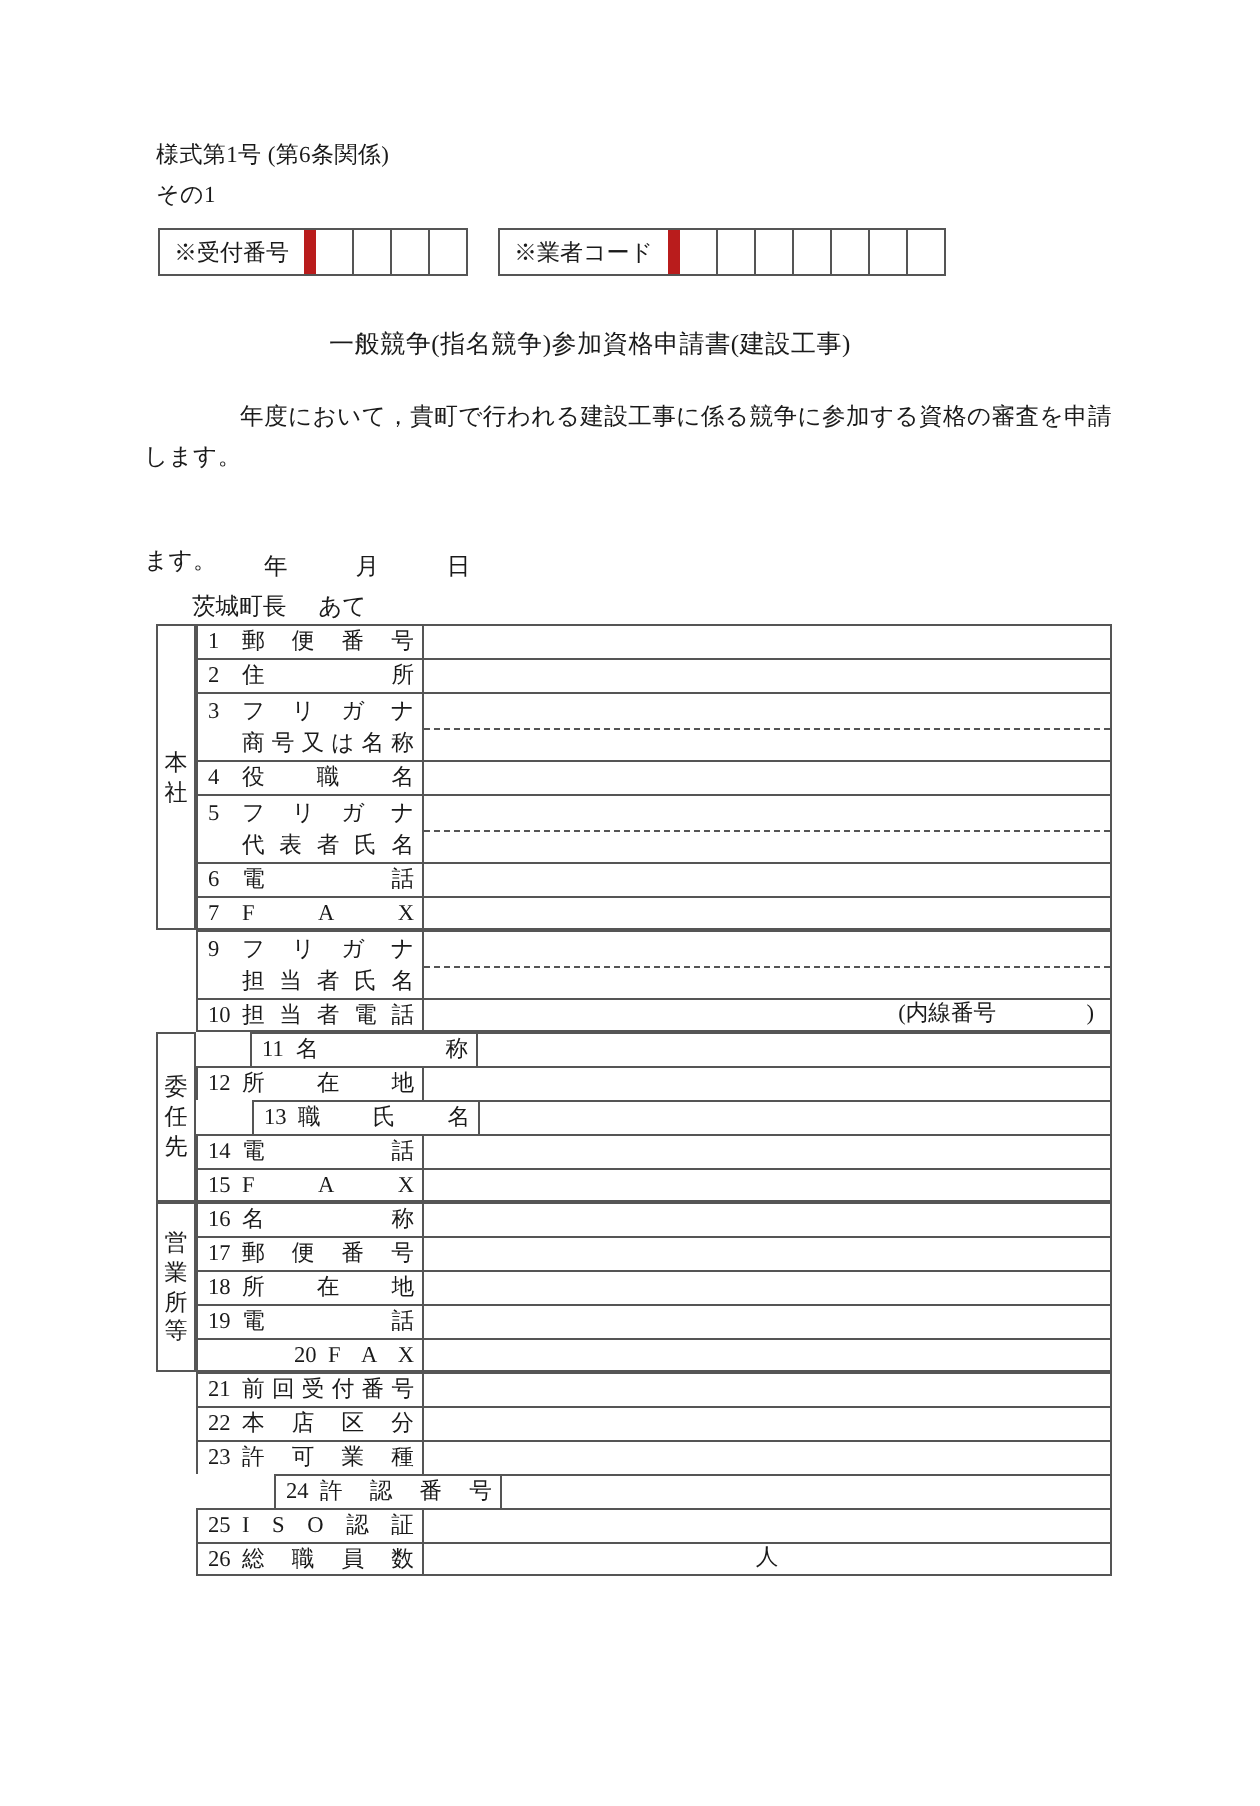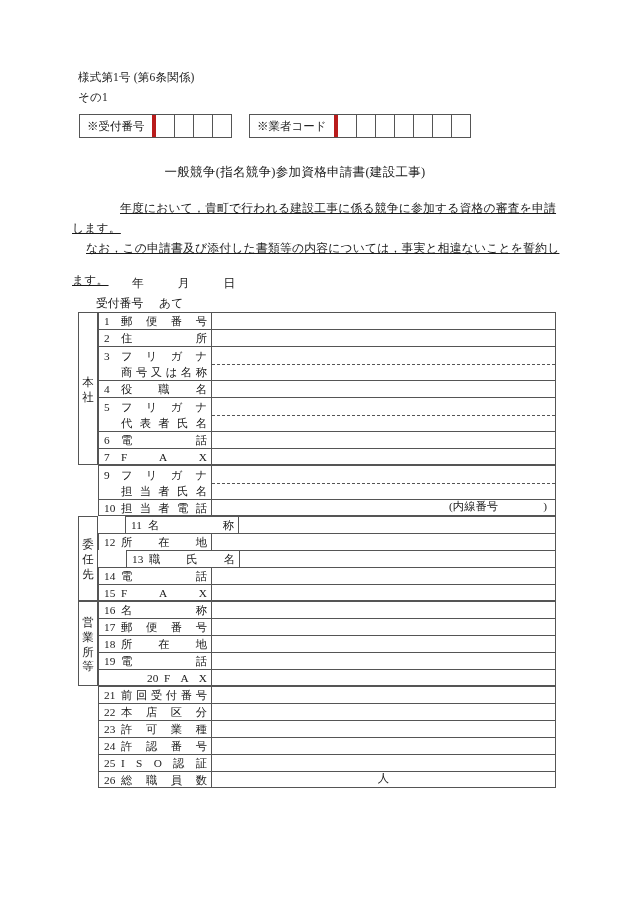--- a/index.html
+++ b/index.html
@@ -43,21 +43,21 @@
     border: 1px solid #555;
     box-sizing: border-box;
     height: 24px;
   }
   .numbox .lbl {
     display: flex;
     align-items: center;
     justify-content: center;
     font-size: 11.5px;
     padding: 0 7px;
-    border-right: 4px solid #b91c1c;
+    border-right: 6px solid #b91c1c;
     white-space: nowrap;
     font-family: Liberation Serif, serif;
   }
   .numbox .cell {
     width: 18px;
     border-right: 1px solid #555;
   }
   .numbox .cell:last-child { border-right: none; }
 
   #receipt-box { left: 79px; }
@@ -75,21 +75,20 @@
     white-space: nowrap;
   }
 
   
   .para {
     position: absolute;
     font-size: 11.8px;
     line-height: 20px;
     letter-spacing: 0.2px;
     white-space: nowrap;
-    text-decoration: underline;
   }
   #para1-a { top: 198px; left: 120px; }
   #para1-b { top: 218px; left: 72px; }
   #para2-a { top: 238px; left: 86px; }
   #para2-b { top: 258px; left: 72px; margin-top: 12px; }
 
   #date-line {
     position: absolute;
     top: 276px;
     left: 132px;
@@ -239,33 +238,32 @@
         <div class="cell"></div>
         <div class="cell"></div>
         <div class="cell"></div>
       </div>
   </div>
 
   <div id="doc-title">一般競争(指名競争)参加資格申請書(建設工事)</div>
 
   <div class="para" id="para1-a">年度において，貴町で行われる建設工事に係る競争に参加する資格の審査を申請</div>
   <div class="para" id="para1-b">します。</div>
-  <div class="para" id="para2-a">なお，この申請書及び添付した書類等の内容については，事実と相違ないことを誓約し</div>
   <div class="para" id="para2-b">ます。</div>
 
   <div id="date-line">
     <span>年</span>
     <span class="gap"></span>
     <span>月</span>
     <span class="gap"></span>
     <span>日</span>
   </div>
 
   <div id="addressee">
-    <span>受付番号</span>
+    <span>茨城町長</span>
     <span class="gap"></span>
     <span>あて</span>
   </div>
 
   <div id="main-table">
       <div class="trow h17">
         <div class="c-sect" style="border-top: 1px solid rgb(85, 85, 85);">
           <div class="sect-text" style="height: 153px; z-index: 2;">
             <div>本</div>
             <div>社</div>
@@ -627,21 +625,21 @@
               <span>可</span>
               <span>業</span>
               <span>種</span>
             </div>
           </div>
         </div>
         <div class="c-val" style="border-top: 1px solid rgb(85, 85, 85);"></div>
       </div>
       <div class="trow h17">
         <div class="c-sect noborder"></div>
-        <div class="c-lbl" style="border-top: 1px solid rgb(85, 85, 85); border-left: 1px solid rgb(85, 85, 85);">
+        <div class="c-lbl" style="border-top: 1px solid rgb(85, 85, 85); border-left: 1px solid rgb(85, 85, 85); margin-left: 39px;">
           <div class="lbl-row">
             <div class="lbl-num">24</div>
             <div class="lbl-txt">
               <span>許</span>
               <span>認</span>
               <span>番</span>
               <span>号</span>
             </div>
           </div>
         </div>

